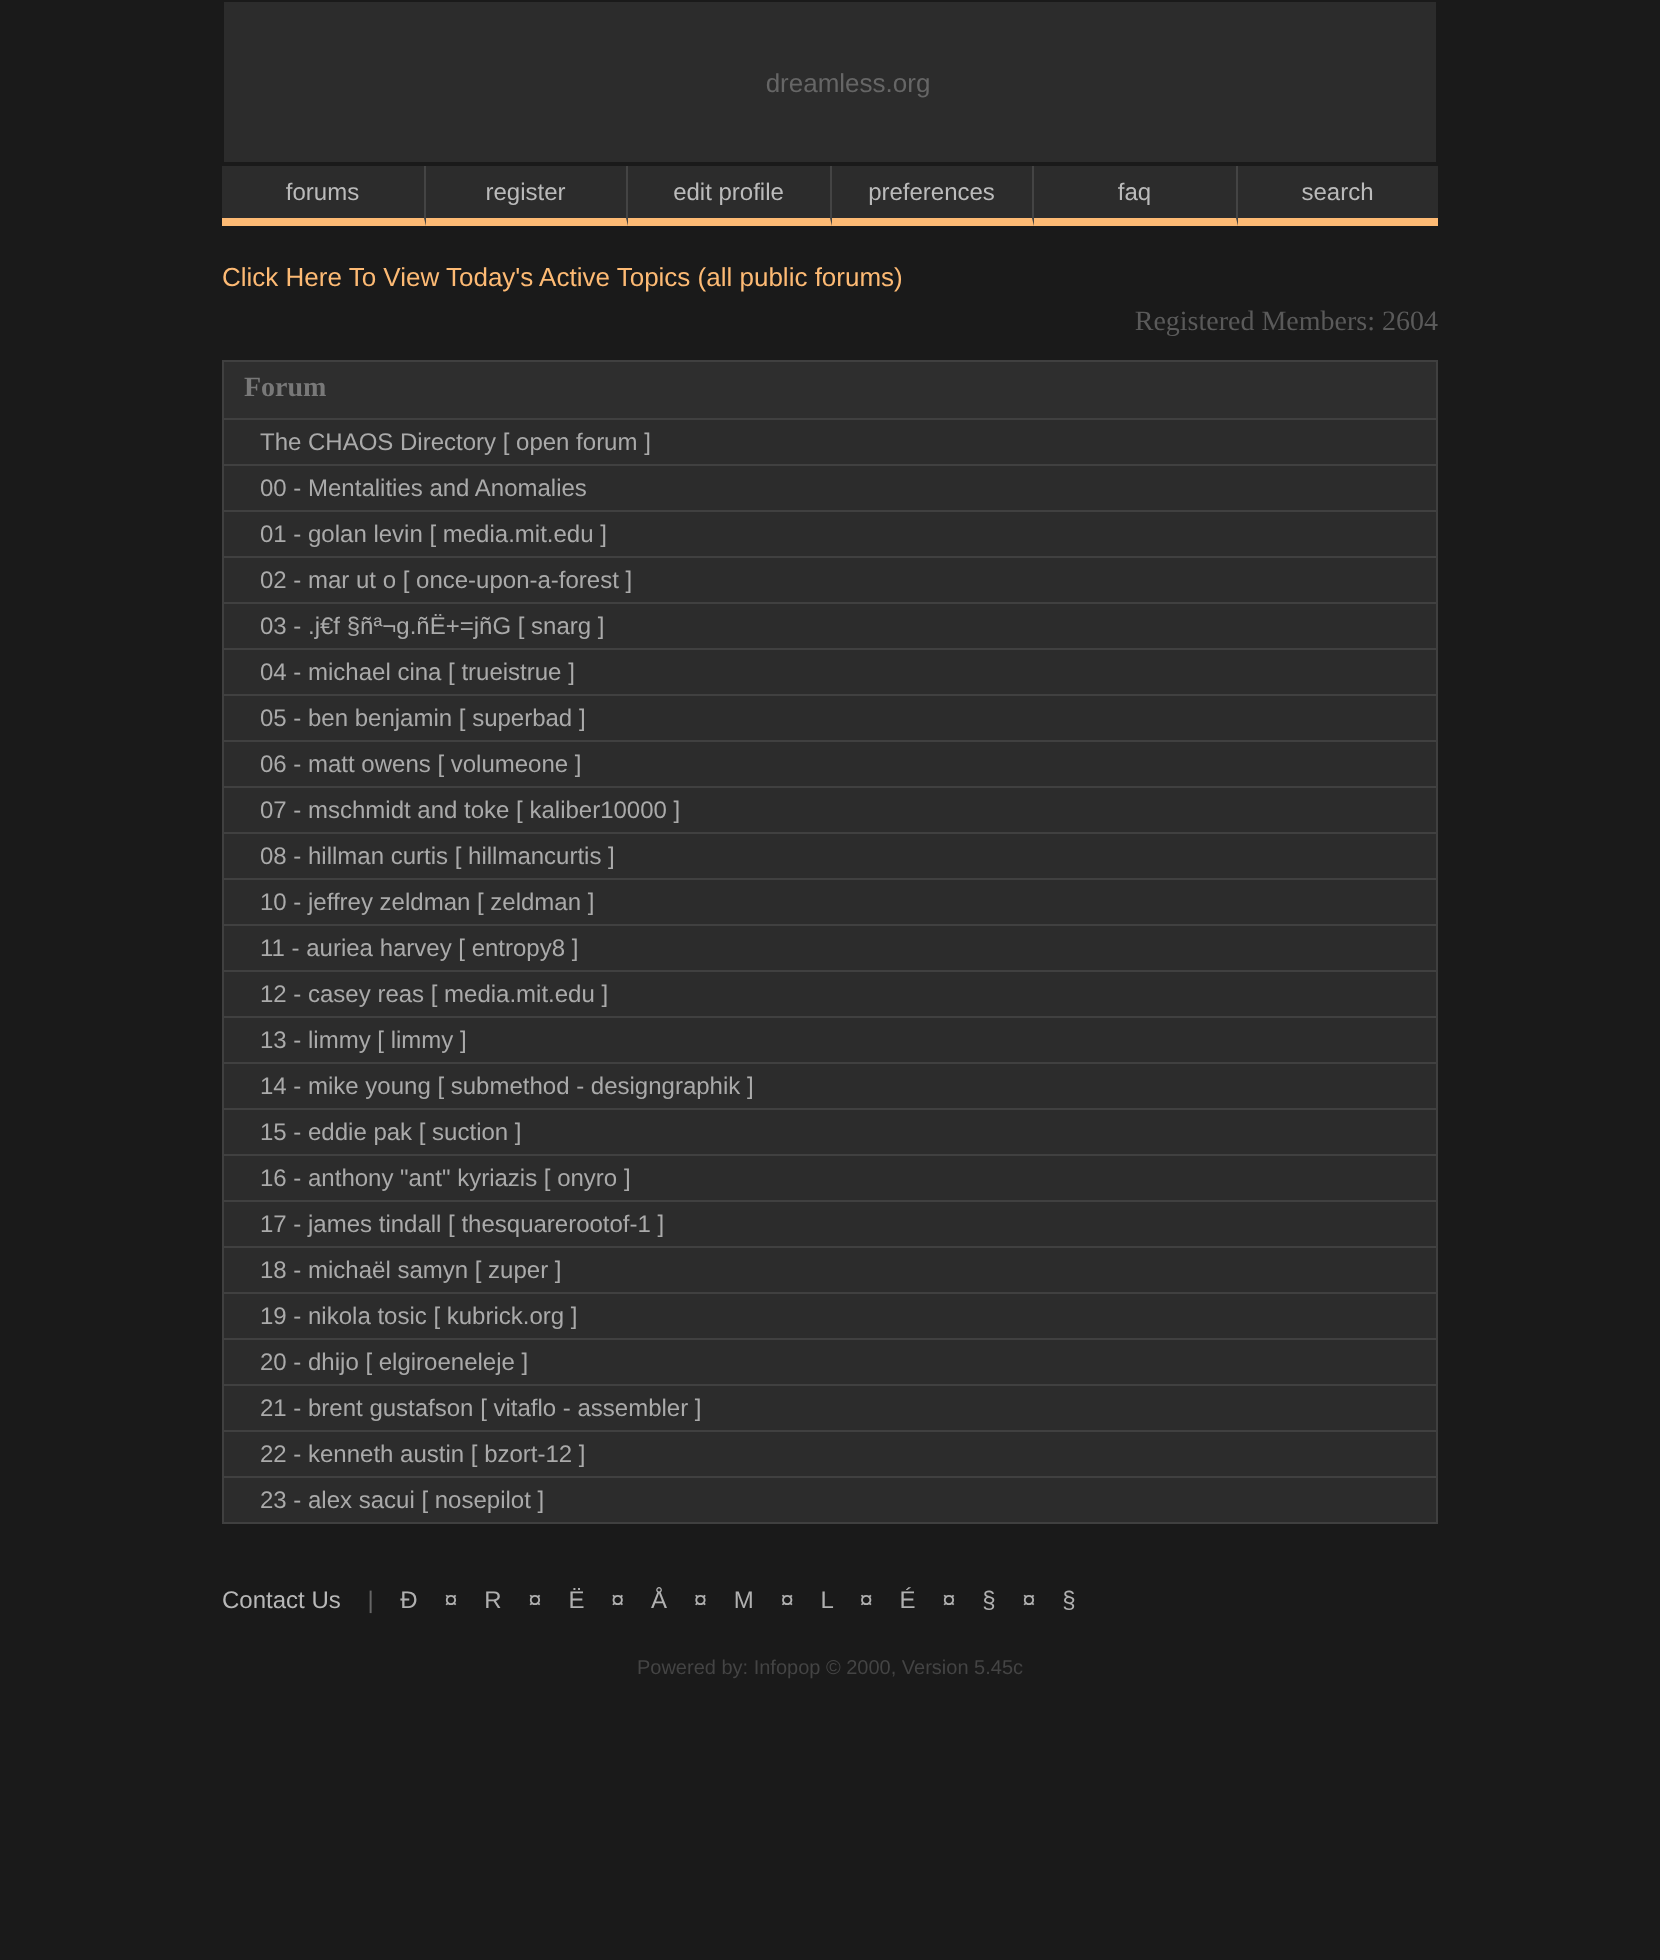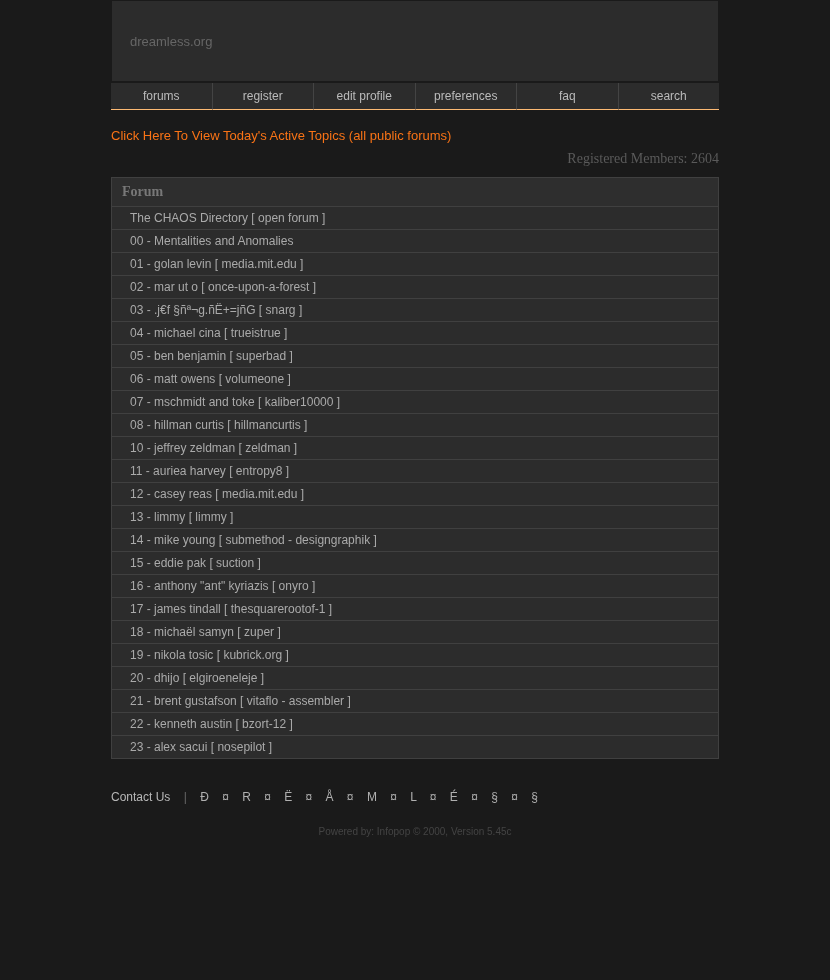--- a/index.html
+++ b/index.html
@@ -15,44 +15,45 @@
     width: 608px;
     margin: 0 auto;
   }
   .header {
     background: #2c2c2c;
     height: 82px;
     display: flex;
     align-items: center;
     padding-left: 18px;
     border: 1px solid #1a1a1a;
+    justify-content: center;
   }
   .site-title {
     color: #666;
     font-size: 13px;
     font-weight: normal;
   }
   .nav {
     display: flex;
     background: #2c2c2c;
     border-top: 1px solid #1a1a1a;
   }
   .nav-item {
     flex: 1;
     text-align: center;
     padding: 6px 4px;
     border-right: 1px solid #444;
-    border-bottom: 1px solid #fdba74;
+    border-bottom: 4px solid #fdba74;
     color: #bbb;
     font-size: 12px;
     cursor: pointer;
   }
   .nav-item:last-child { border-right: none; }
   .topics-link {
-    color: #f97316;
+    color: #fdba74;
     font-size: 13px;
     margin: 18px 0 8px 0;
     cursor: pointer;
   }
   .members {
     text-align: right;
     color: #5a5a5a;
     font-size: 14px;
     font-family: Georgia, 'Times New Roman', serif;
     margin-bottom: 10px;

